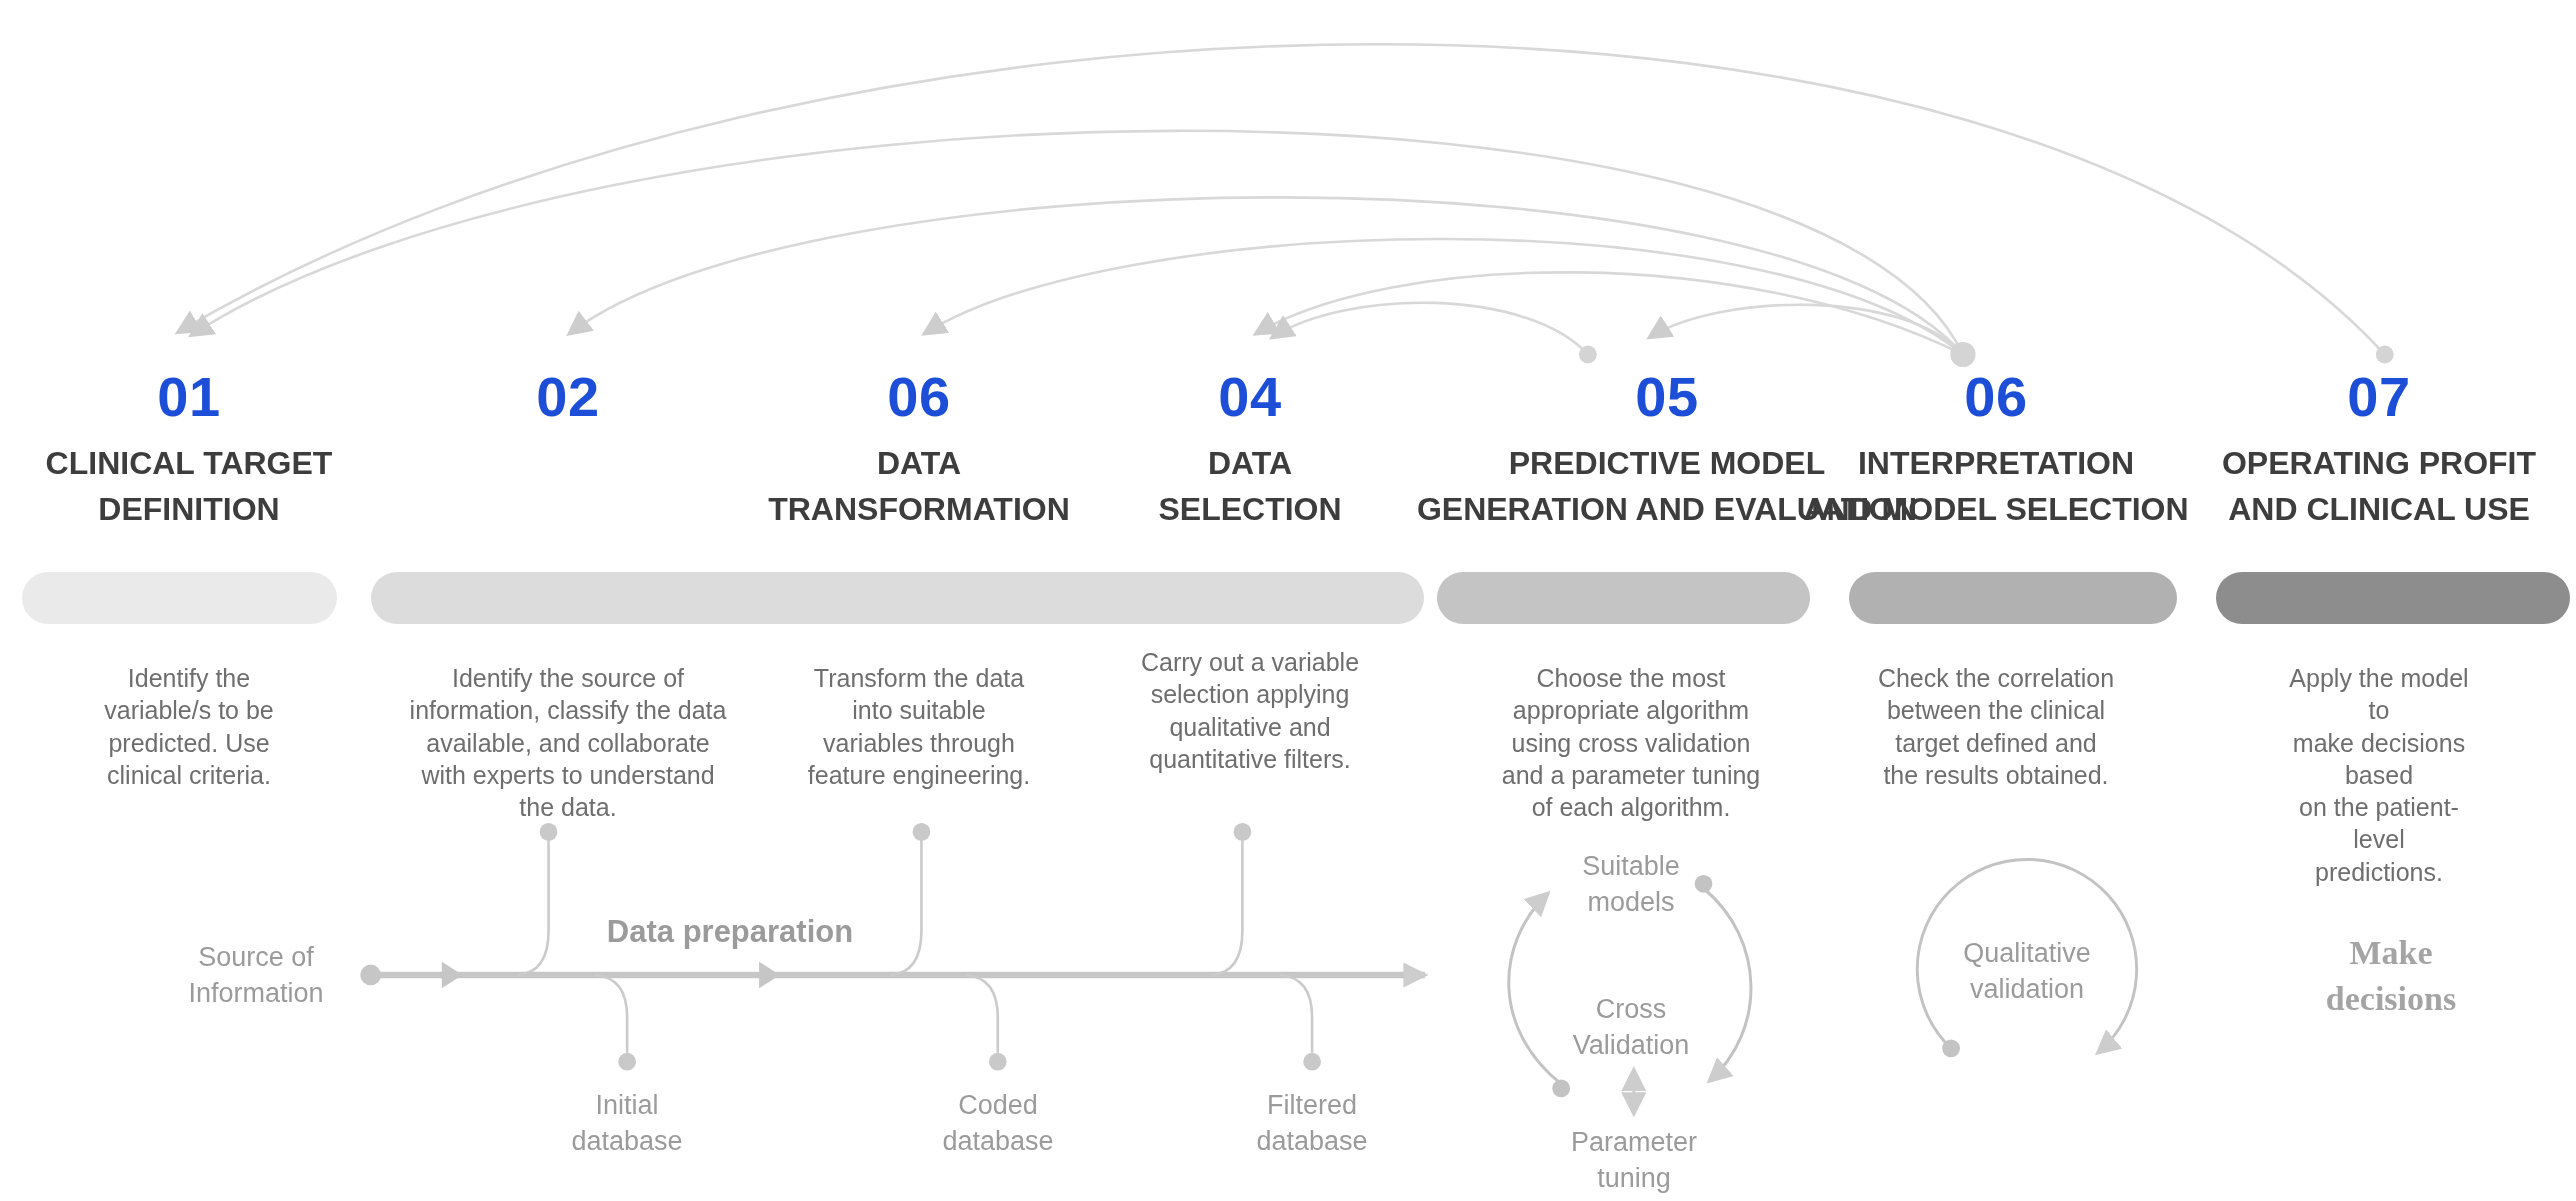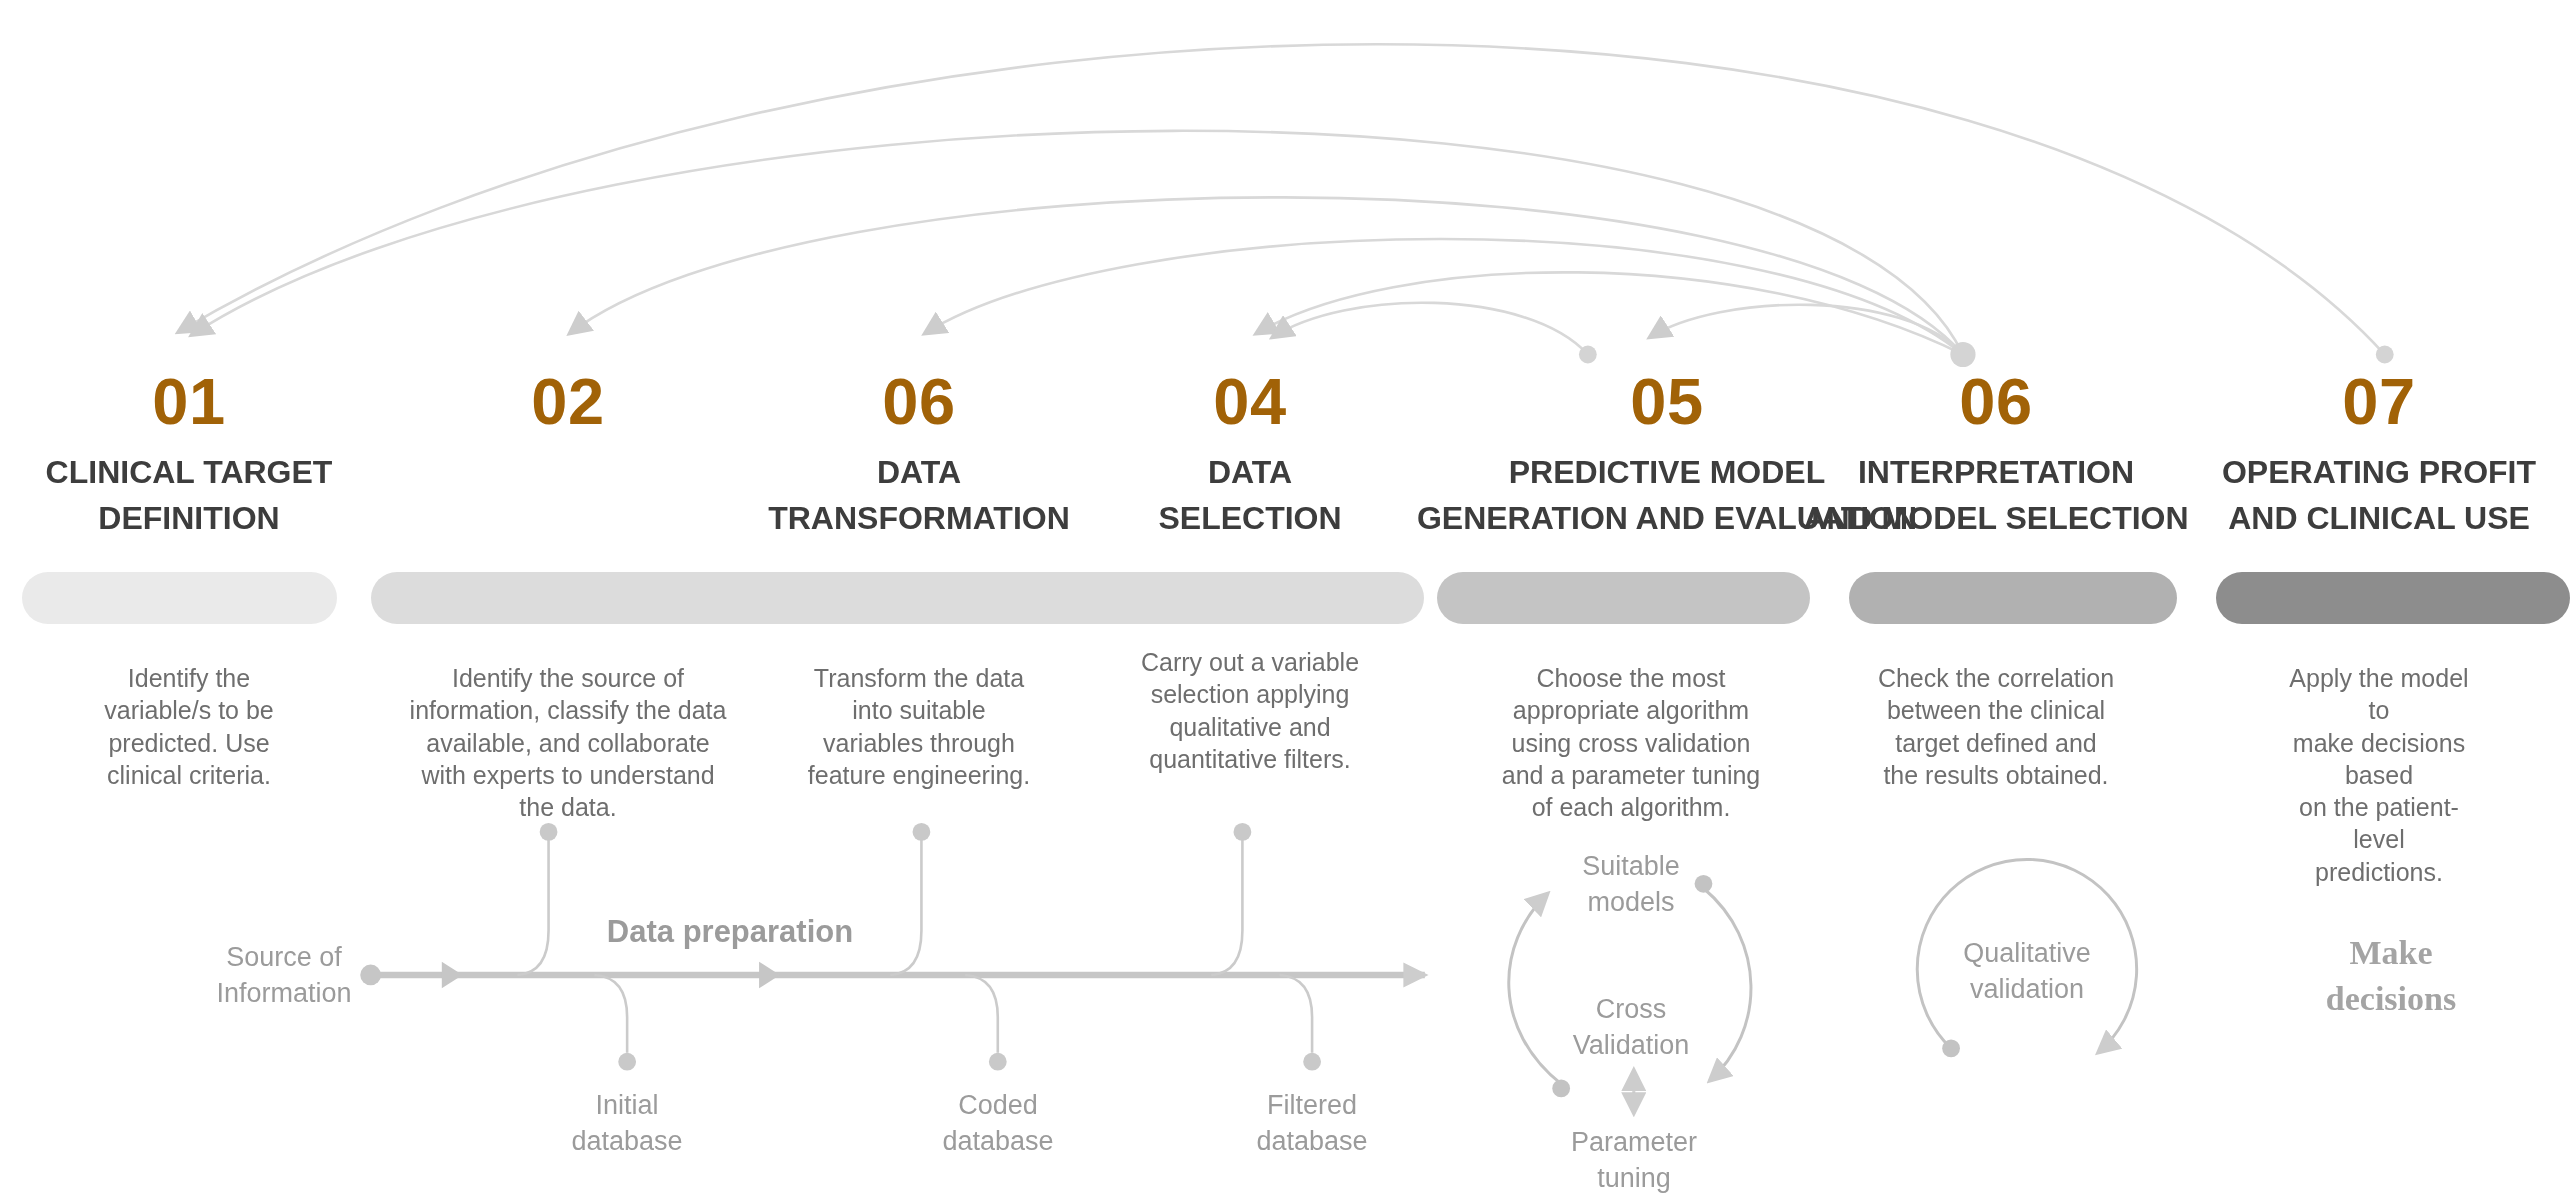--- a/index.html
+++ b/index.html
@@ -6,21 +6,21 @@
   .canvas{
     position:relative;
     width:2576px;height:1202px;
     background:#ffffff;
     font-family:"Liberation Sans","DejaVu Sans",sans-serif;
     overflow:hidden;
   }
   .overlay{position:absolute;left:0;top:0;width:2576px;height:1202px;z-index:1;pointer-events:none;}
   .step{position:absolute;transform:translateX(-50%);text-align:center;z-index:2;}
   .num{
-    font-size:65px;font-weight:700;color:#a16207;line-height:1;
+    font-size:56px;font-weight:700;color:#1d4ed8;line-height:1;
     letter-spacing:0.7px;font-stretch:condensed;
   }
   .title{
     margin-top:16.3px;
     font-size:32px;font-weight:700;color:#3d3d3d;line-height:1.42;
     letter-spacing:0px;font-stretch:condensed;white-space:pre;
   }
   .bar{position:absolute;top:572px;height:52px;border-radius:26px;z-index:2;}
   .desc{
     position:absolute;transform:translateX(-50%);text-align:center;z-index:2;
@@ -153,21 +153,21 @@
 of each algorithm.</div>
   <div class="desc" style="left:1996px;top:662px;">Check the correlation
 between the clinical
 target defined and
 the results obtained.</div>
   <div class="desc" style="left:2379px;top:662px;">Apply the model to
 make decisions based
 on the patient-level
 predictions.</div>
 
-  <div class="flow-label" style="left:284px;top:940px;">Source of
+  <div class="flow-label" style="left:256px;top:940px;">Source of
 Information</div>
   <div class="flow-label bold" style="left:730px;top:912px;">Data preparation</div>
   <div class="flow-label" style="left:627px;top:1088px;">Initial
 database</div>
   <div class="flow-label" style="left:998px;top:1088px;">Coded
 database</div>
   <div class="flow-label" style="left:1312px;top:1088px;">Filtered
 database</div>
   <div class="flow-label" style="left:1631px;top:849px;">Suitable
 models</div>

